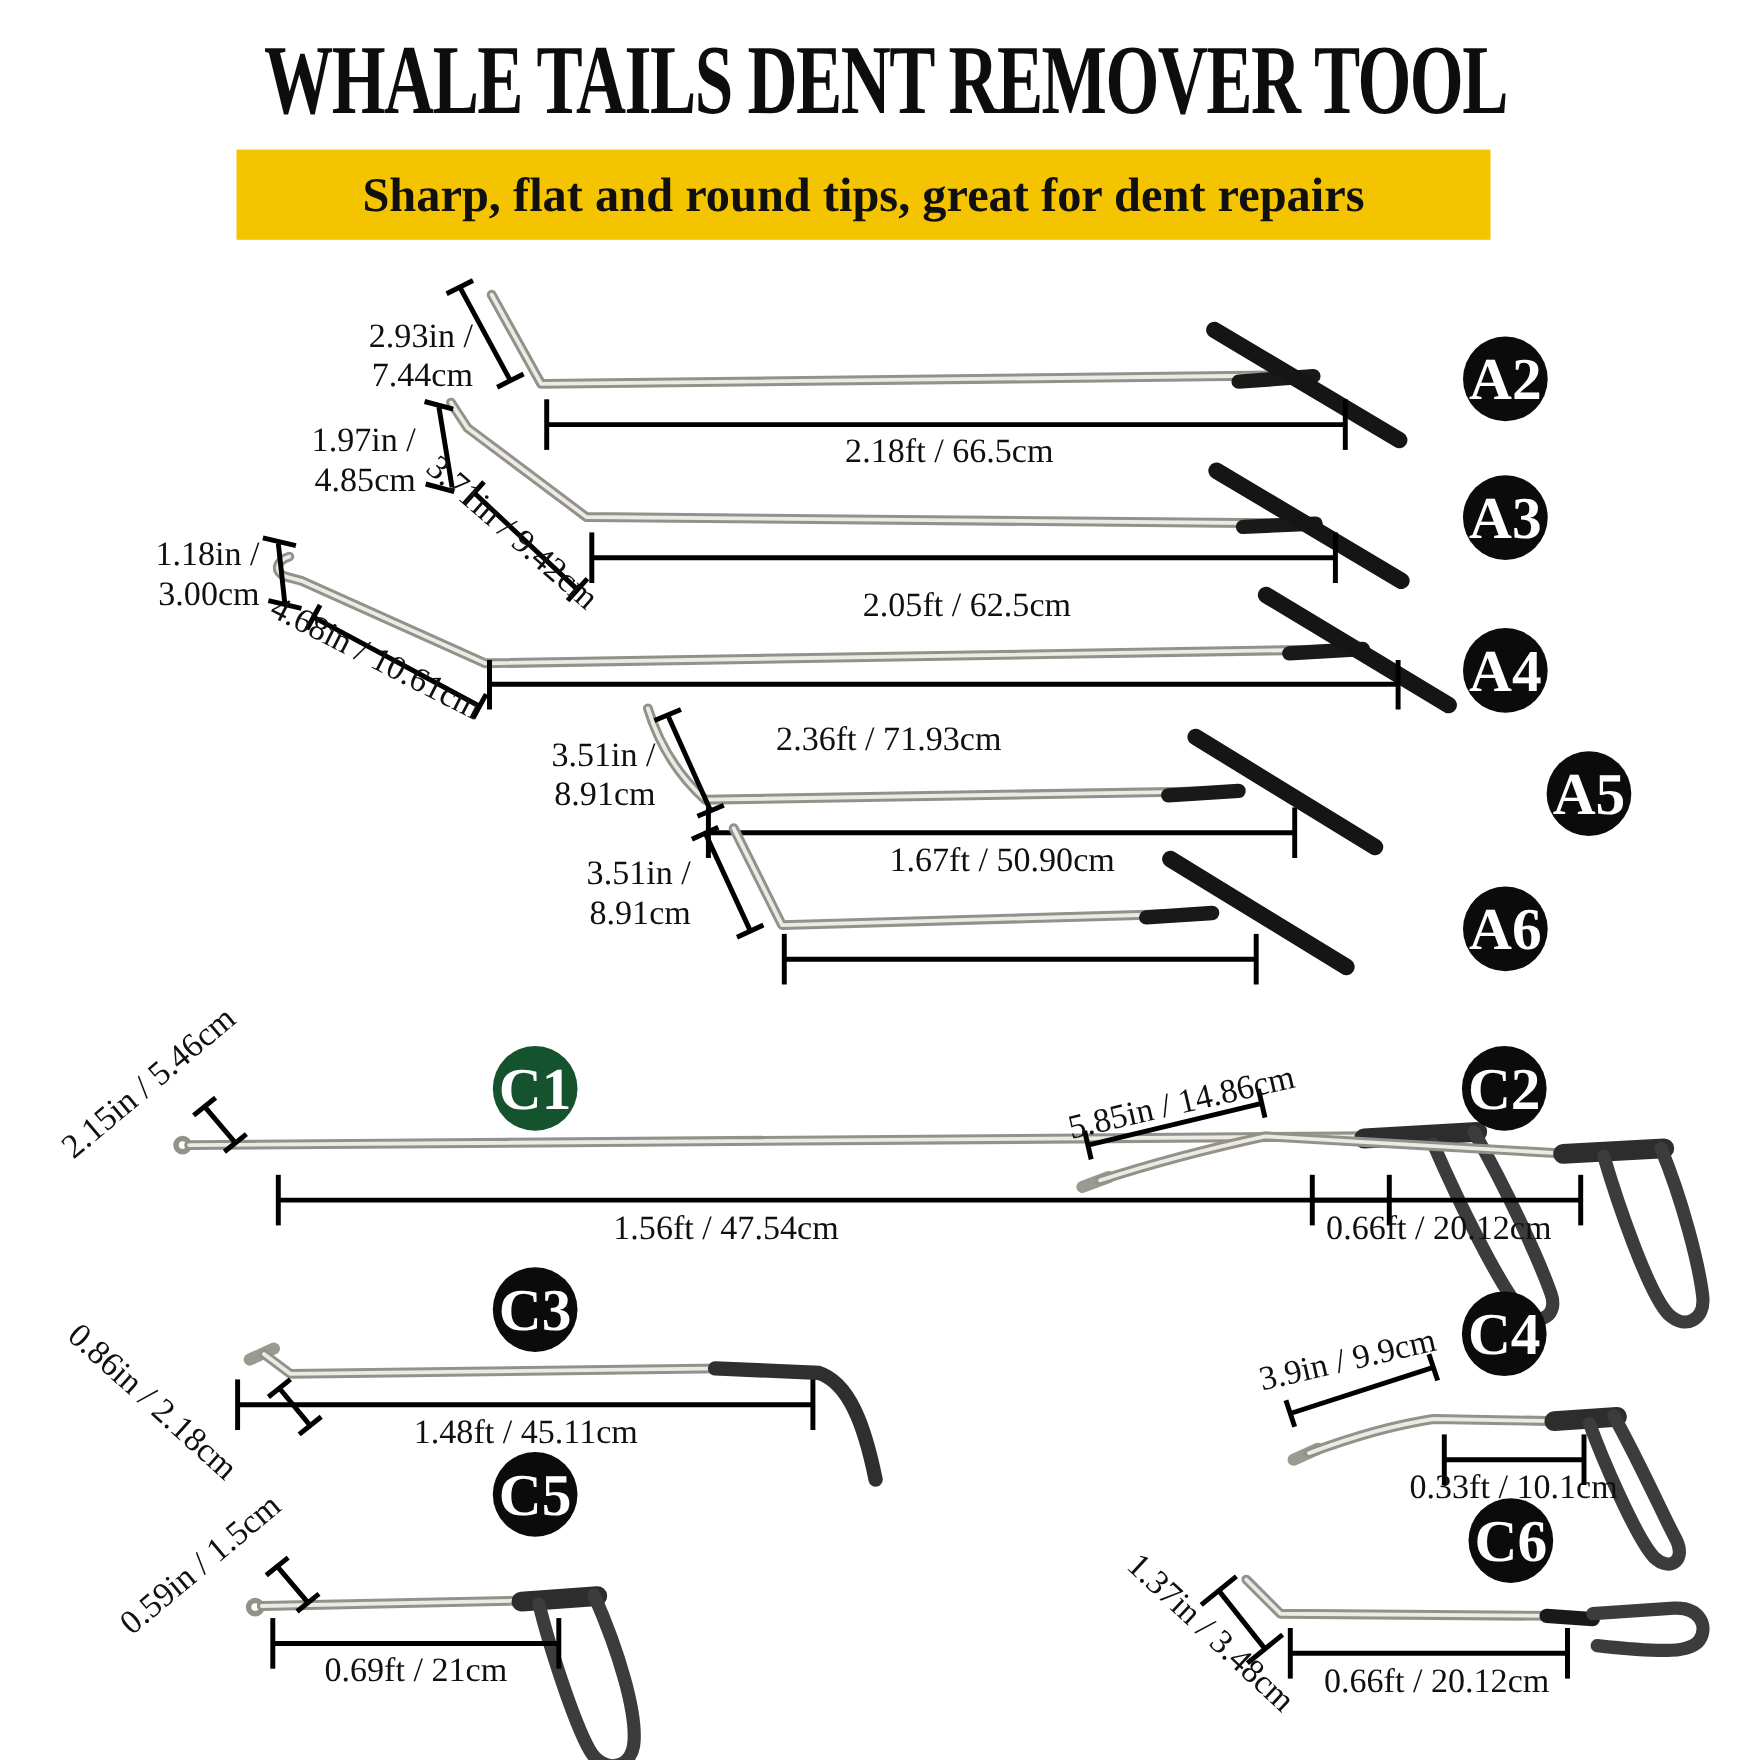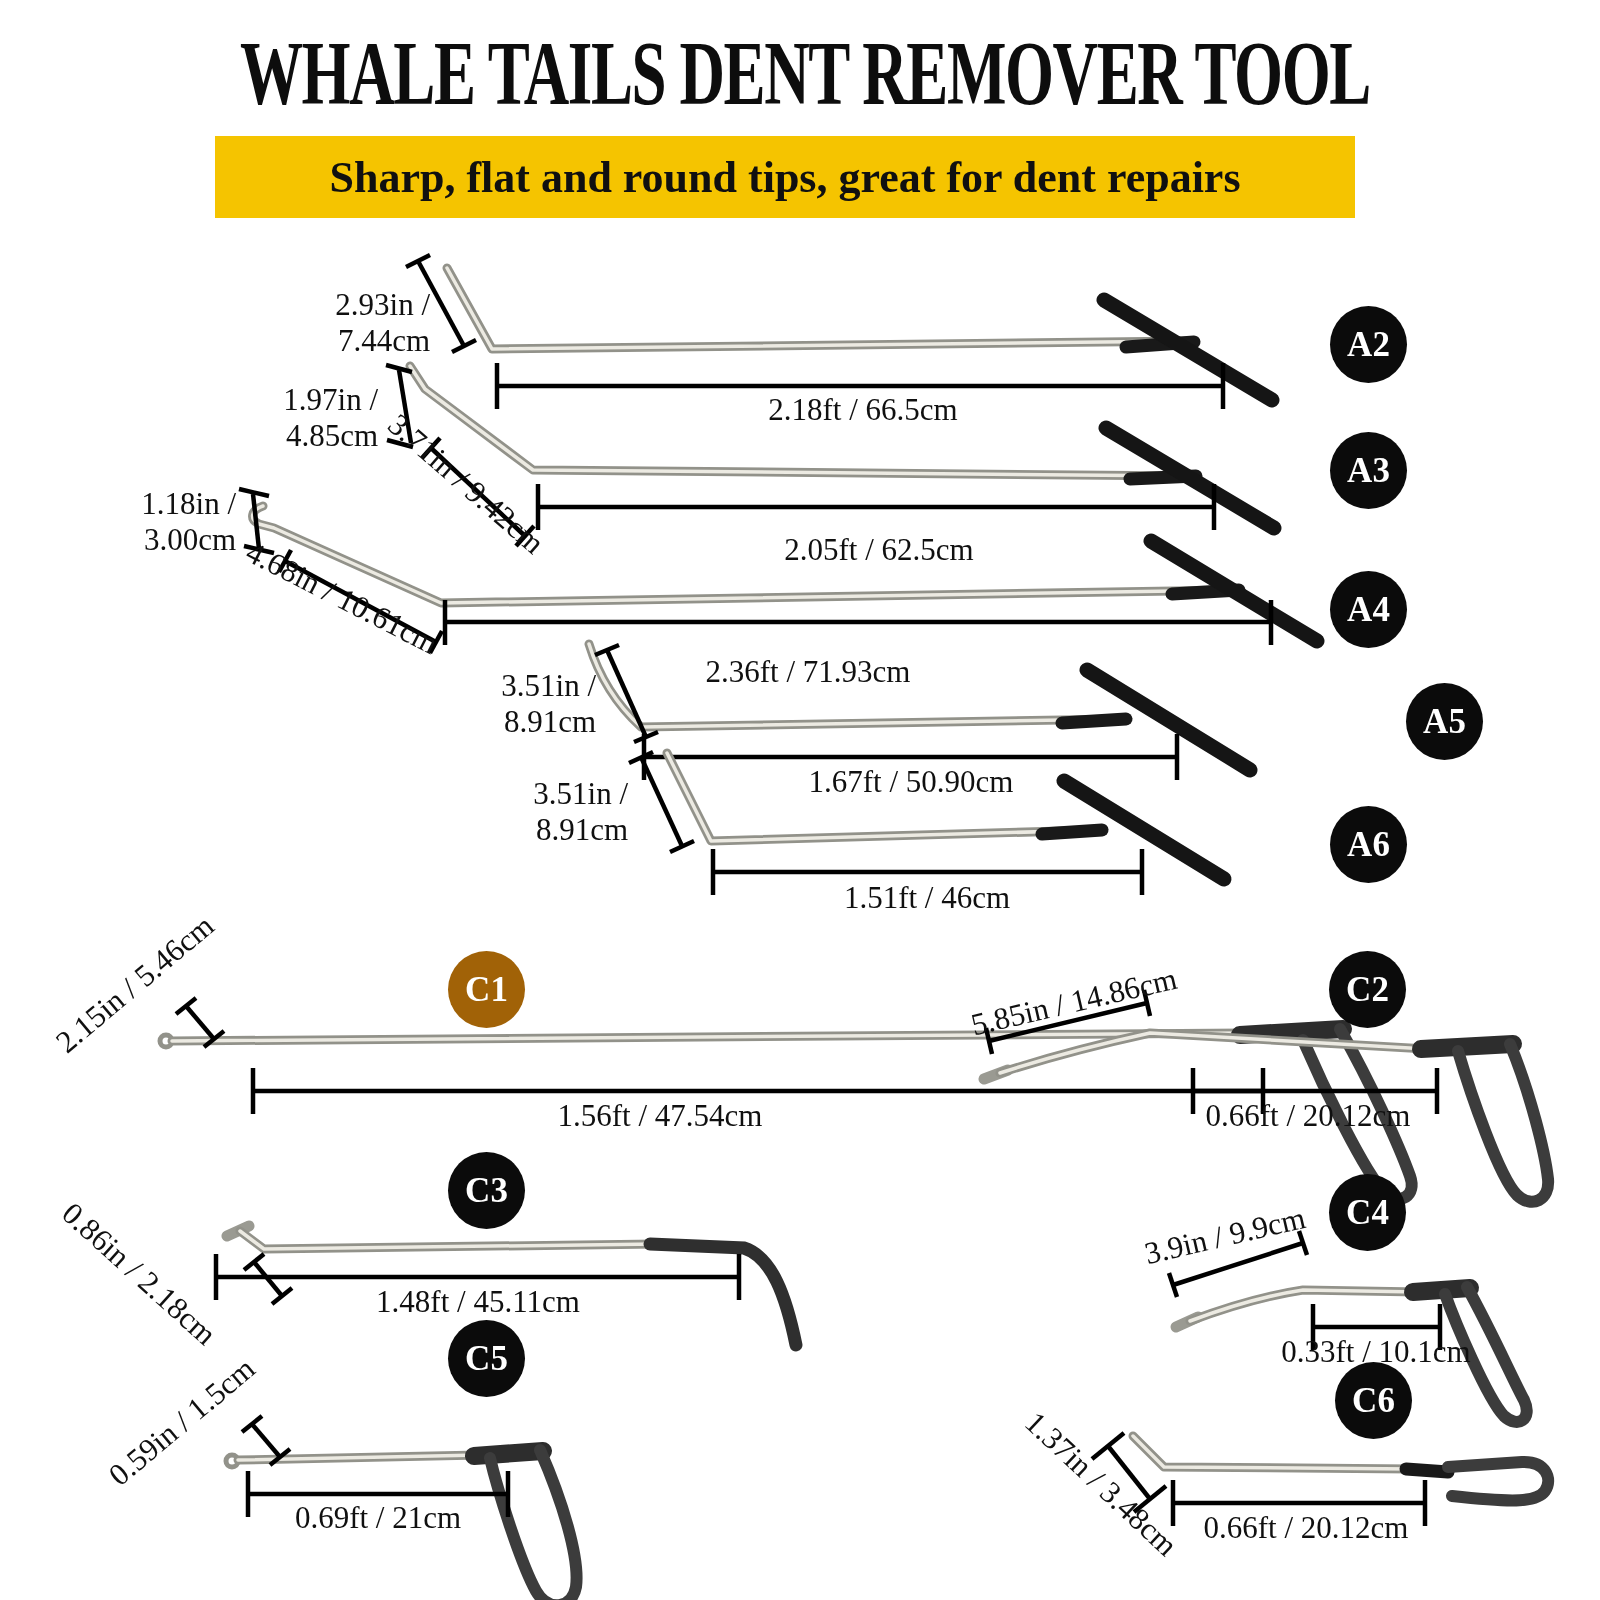--- a/index.html
+++ b/index.html
@@ -19,21 +19,21 @@
   .grip{stroke:#2d2d2d;stroke-width:18;stroke-linecap:round;fill:none;}
   .loop{stroke:#3c3c3c;stroke-width:12;fill:none;stroke-linecap:round;stroke-linejoin:round;}
   .c3h{stroke:#2f2f2f;stroke-width:13;fill:none;stroke-linecap:round;}
   .dim-lines line{stroke:#000000;stroke-width:4.5;stroke-linecap:butt;}
   .tipflat{stroke:#9a9a92;stroke-width:11;stroke-linecap:round;}
   .tipring{stroke:#92928a;stroke-width:5;fill:none;}
   .dim{position:absolute;font-size:31px;line-height:36px;color:#101010;white-space:pre-line;}
   .dim.right{text-align:right;}
   .dim.center{text-align:center;}
   .badge{position:absolute;width:77px;height:77px;border-radius:50%;background:#0b0b0b;
-         color:#ffffff;font-size:35px;font-weight:bold;display:flex;align-items:center;
+         color:#ffffff;font-size:54px;font-weight:bold;display:flex;align-items:center;
          justify-content:center;}
   
   .tip-a2{left:282px;top:287px;width:148px;}
   .len-a2{left:658px;top:392px;width:410px;}
   .b-a2{left:1330px;top:306px;}
   .tip-a3{left:228px;top:382px;width:150px;}
   .bend-a3{left:350px;top:466px;width:232px;transform:rotate(41deg);}
   .len-a3{left:674px;top:532px;width:410px;}
   .b-a3{left:1330px;top:432px;}
   .tip-a4{left:88px;top:486px;width:148px;}
@@ -284,26 +284,25 @@
   <div class="dim center len-a4">2.36ft / 71.93cm</div>
   <div class="badge b-a4" style="background: rgb(11, 11, 11);">A4</div>
 
   <div class="dim right tip-a5">3.51in /
 8.91cm</div>
   <div class="dim center len-a5">1.67ft / 50.90cm</div>
   <div class="badge b-a5" style="background: rgb(11, 11, 11);">A5</div>
 
   <div class="dim right tip-a6">3.51in /
 8.91cm</div>
-  <div class="dim center len-a6">1.51ft / 46cm</div>
   <div class="badge b-a6" style="background: rgb(11, 11, 11);">A6</div>
 
   <div class="dim center tip-c1">2.15in / 5.46cm</div>
   <div class="dim center len-c1">1.56ft / 47.54cm</div>
-  <div class="badge b-c1" style="background: #a16207; text-align: center;">C1</div>
+  <div class="badge b-c1" style="background: #14532d; text-align: center;">C1</div>
 
   <div class="dim center tip-c2">5.85in / 14.86cm</div>
   <div class="dim center len-c2">0.66ft / 20.12cm</div>
   <div class="badge b-c2" style="background: rgb(11, 11, 11);">C2</div>
 
   <div class="dim center tip-c3">0.86in / 2.18cm</div>
   <div class="dim center len-c3">1.48ft / 45.11cm</div>
   <div class="badge b-c3" style="background: rgb(11, 11, 11);">C3</div>
 
   <div class="dim center tip-c4">3.9in / 9.9cm</div>

